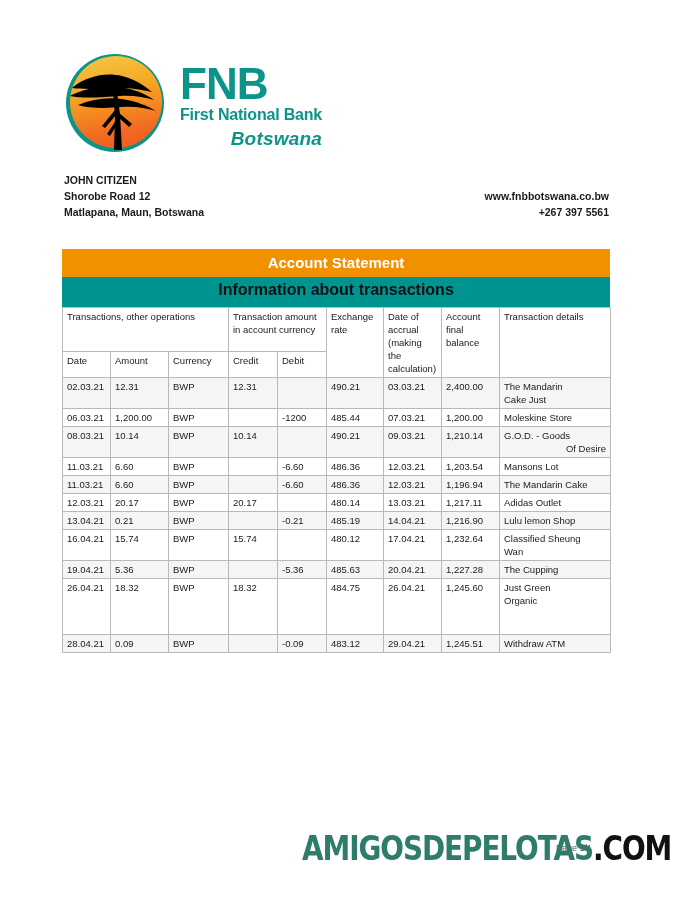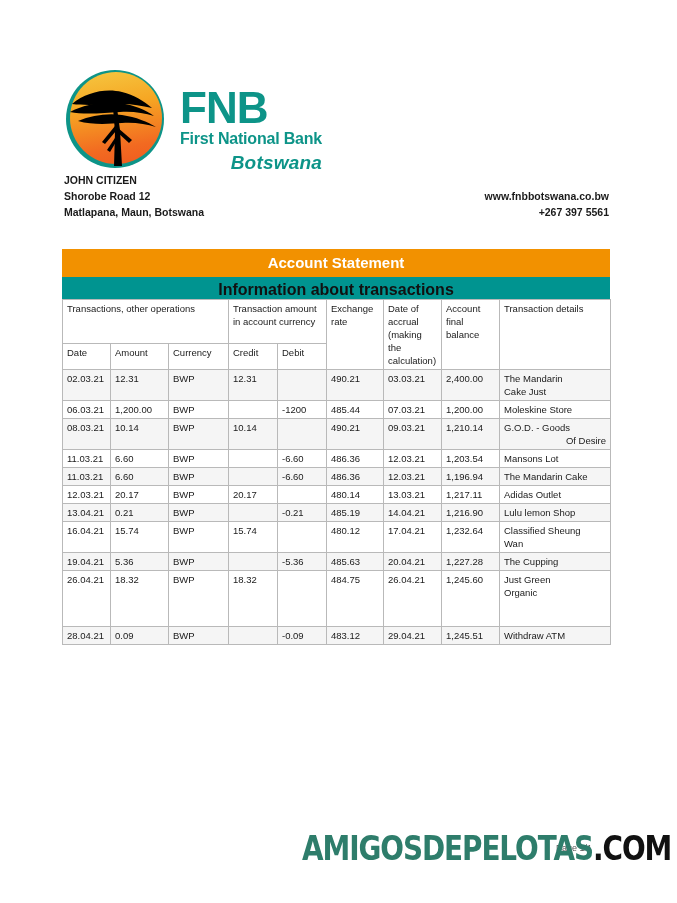--- a/index.html
+++ b/index.html
@@ -13,23 +13,23 @@
     font-family: "Liberation Sans", sans-serif;
     position: relative;
     overflow: hidden;
     -webkit-font-smoothing: antialiased;
   }
 
   
   .logo-block {
     position: absolute;
     left: 64px;
-    top: 68px;
+    top: 52px;
     display: flex;
-    align-items: flex-end;
+    align-items: flex-start;
   }
   .logo-mark {
     width: 104px;
     height: 104px;
     position: relative;
     flex: 0 0 auto;
   }
   .logo-ring {
     position: absolute;
     left: 2px; top: 2px;
@@ -115,21 +115,21 @@
     text-align: center;
     padding: 5px 16px 5px;
     line-height: 18px;
   }
   .band-teal {
     background: #009490;
     color: #111111;
     font-size: 16px;
     font-weight: bold;
     text-align: center;
-    padding: 3px 0 0;
+    padding: 3px 0 8px;
     line-height: 19px;
   }
 
   table.grid {
     border-collapse: collapse;
     width: 100%;
     table-layout: fixed;
     font-size: 9.5px;
     color: #1a1a1a;
     padding-left: 6px;

